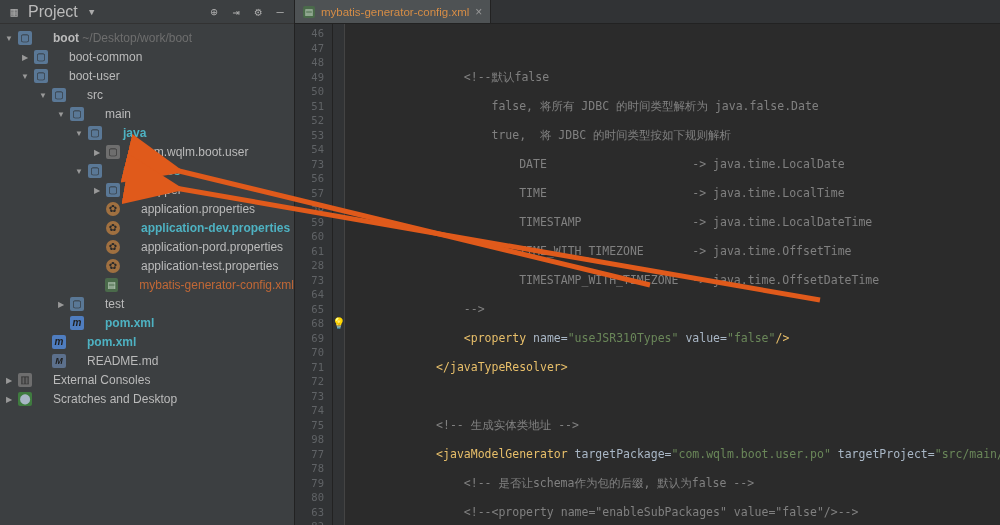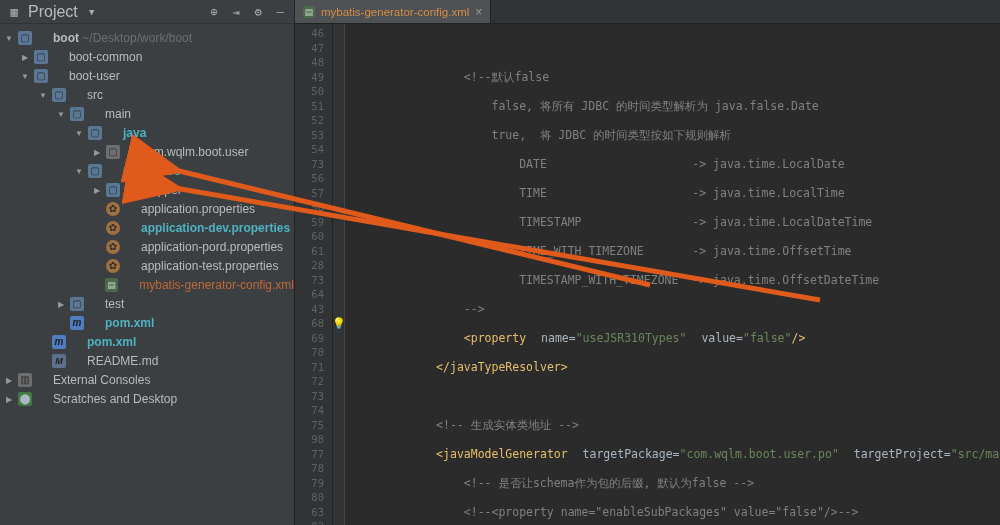--- a/index.html
+++ b/index.html
@@ -79,21 +79,21 @@
   .tab { height:23px; display:flex; align-items:center; padding:0 8px; gap:6px; background:#4e5254; border-right:1px solid #222; font-family:sans-serif; font-size:11.5px;}
   .tab .x { color:#999; font-size:12px;}
   .code-area { flex:1; display:flex; overflow:hidden; }
   .gutter { width:38px; background: var(--bg-darker); text-align:right; padding:2px 8px 0 0; color: var(--gutter); line-height:14.5px; font-size:10.5px; position:relative; border-right:1px solid #222;}
   .gutter-inner div { height:14.5px; }
   .gray-strip { width:12px; background:#313335; border-right:1px solid #444; position:relative;}
   .bulb { position:absolute; top: calc(14.5px*20 + 2px); left:0; width:12px; height:14px; display:flex; align-items:center; justify-content:center; color:#d6b24b; font-size:11px;}
   .code { flex:1; padding:2px 0 0 8px; line-height:14.5px; white-space:pre; position:relative; }
   .code .ln { height:14.5px; }
   .tagname { color:#e8bf6a; }
-  .attr { color:#a9b7c6;margin-left:8px; }
+  .attr { color:#a9b7c6; }
   .val { color: var(--string); }
   .cm { color: var(--comment); }
   .bracket { color:#e8bf6a; }
   .sel-block {
     position:absolute;
     left:0; right:0;
     background: var(--selbg);
     z-index:-1;
   }
   
@@ -242,21 +242,21 @@
             <div>73</div>
             <div>56</div>
             <div>57</div>
             <div>58</div>
             <div>59</div>
             <div>60</div>
             <div>61</div>
             <div>28</div>
             <div>73</div>
             <div>64</div>
-            <div>43</div>
+            <div>65</div>
             <div>68</div>
             <div>69</div>
             <div>70</div>
             <div>71</div>
             <div>72</div>
             <div>73</div>
             <div>74</div>
             <div>75</div>
             <div>98</div>
             <div>77</div>

